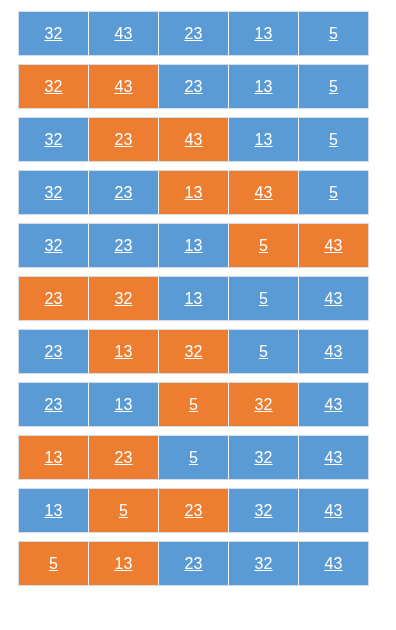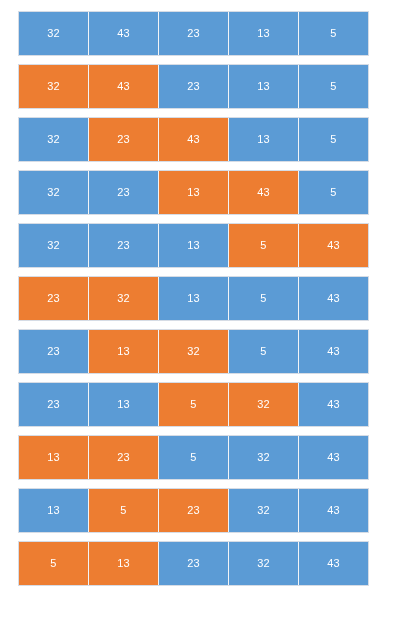--- a/index.html
+++ b/index.html
@@ -30,28 +30,29 @@
     box-sizing: border-box;
     border: 1px solid #d6dce5;
     background: #ffffff;
   }
   .cell {
     flex: 1 1 0;
     display: flex;
     align-items: center;
     justify-content: center;
     color: #ffffff;
-    font-size: 11px;
+    font-size: 16px;
     font-family: "Liberation Sans", sans-serif;
     font-weight: normal;
     letter-spacing: 0.2px;
     box-sizing: border-box;
     border-right: 1px solid #f2f4f7;
     line-height: 1;
     user-select: none;
+    text-decoration: underline;
   }
   .cell:last-child {
     border-right: none;
   }
   .cell.base {
     background: #5b9bd5;
   }
   .cell.highlight {
     background: #ed7d31;
   }

